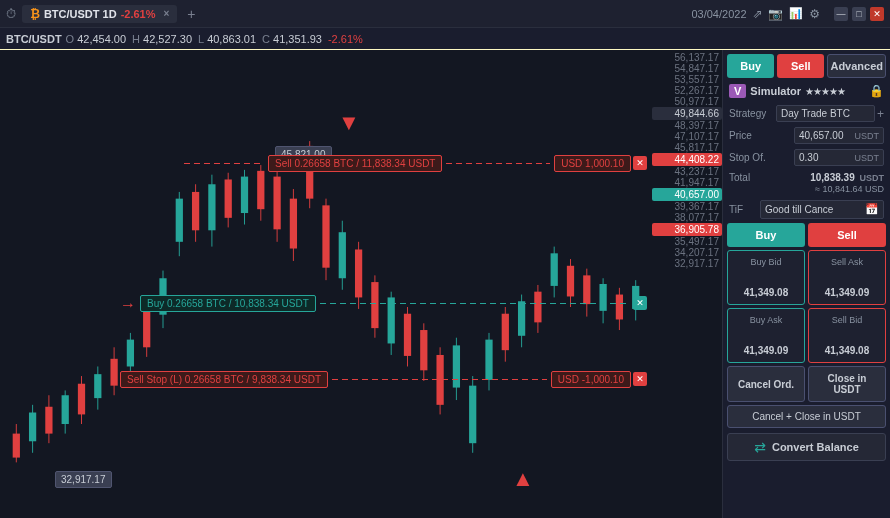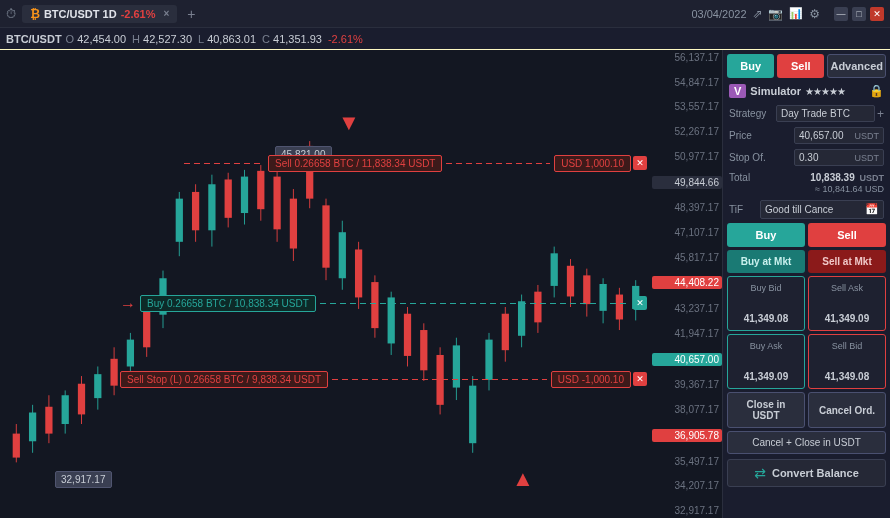--- a/index.html
+++ b/index.html
@@ -106,21 +106,20 @@
 
     
     .price-labels {
       position: absolute;
       right: 0;
       top: 0;
       width: 70px;
       height: 100%;
       display: flex;
       flex-direction: column;
-      justify-content: space-between;
       padding: 2px 0;
       pointer-events: none;
     }
     .price-label {
       color: #6b7280;
       font-size: 10px;
       text-align: right;
       padding-right: 3px;
     }
     .price-label-highlight {
@@ -761,24 +760,20 @@
         <span>Good till Cance</span>
         <span class="cal-icon">📅</span>
       </span>
     </div>
 
     <div class="action-buy-sell-row">
       <button class="action-btn action-buy">Buy</button>
       <button class="action-btn action-sell">Sell</button>
     </div>
 
-    <div class="mkt-row">
-      <button class="btn action-btn btn-buy-mkt">Buy at Mkt</button>
-      <button class="btn action-btn btn-sell-mkt">Sell at Mkt</button>
-    </div>
 
     <div class="bid-ask-row">
       <div class="bid-ask-btn green-border">
         <span class="bid-ask-label">Buy Bid</span>
         <span class="bid-ask-val">41,349.08</span>
       </div>
       <div class="bid-ask-btn red-border">
         <span class="bid-ask-label">Sell Ask</span>
         <span class="bid-ask-val">41,349.09</span>
       </div>
@@ -789,22 +784,22 @@
         <span class="bid-ask-label">Buy Ask</span>
         <span class="bid-ask-val">41,349.09</span>
       </div>
       <div class="bid-ask-btn red-border">
         <span class="bid-ask-label">Sell Bid</span>
         <span class="bid-ask-val">41,349.08</span>
       </div>
     </div>
 
     <div class="cancel-close-row">
+      <button class="btn action-btn btn-cancel">Cancel Ord.</button>
       <button class="btn action-btn btn-close-usdt">Close in USDT</button>
-      <button class="btn action-btn btn-cancel">Cancel Ord.</button>
     </div>
 
     <button class="btn-cancel-close">Cancel + Close in USDT</button>
 
     <div class="convert-balance-row">
       <span class="convert-icon">⇄</span>
       <span class="convert-label">Convert Balance</span>
     </div>
 
   </div>

